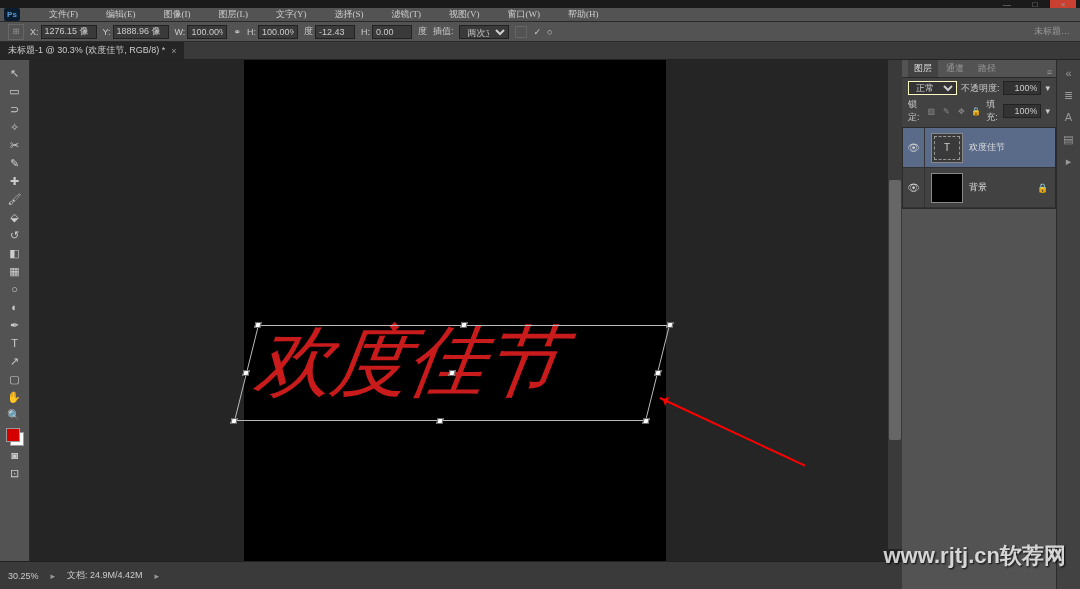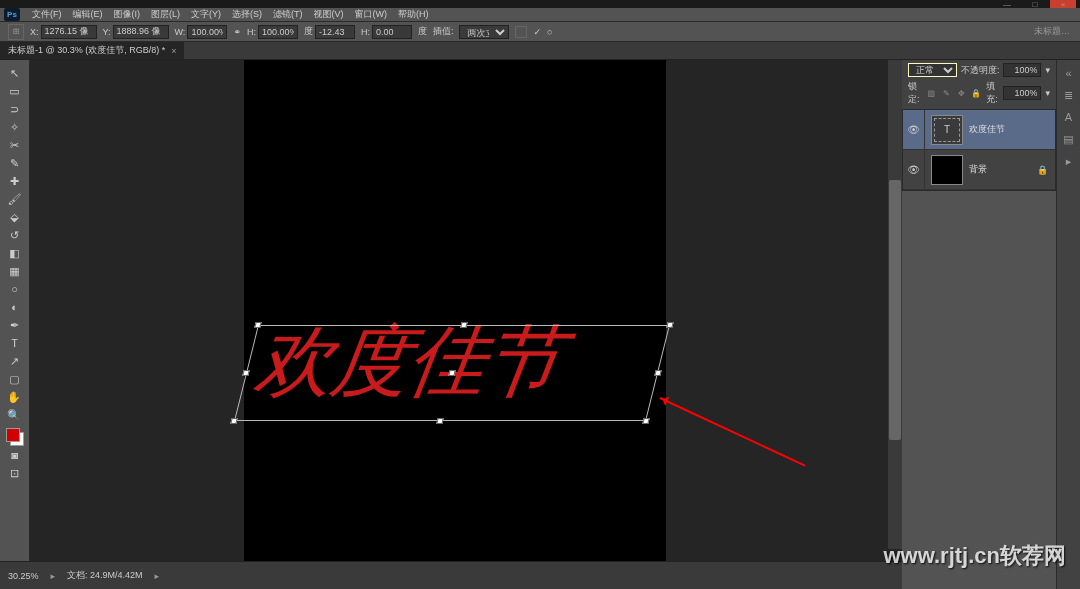--- a/index.html
+++ b/index.html
@@ -2,23 +2,23 @@
 <html><head>
 <meta charset="utf-8">
 <style>
 * { margin: 0; padding: 0; box-sizing: border-box; font-family: "Microsoft YaHei", sans-serif; }
 body { width: 1080px; height: 589px; background: #535353; overflow: hidden; position: relative; }
 
 .titlebar { height: 8px; background: #1a1a1a; display: flex; justify-content: flex-end; align-items: center; padding-right: 4px; gap: 2px; }
 .win-btn { width: 26px; height: 8px; background: #1a1a1a; display: flex; align-items: center; justify-content: center; color: #999; font-size: 8px; }
 .win-btn.close { background: #c94030; }
 
-.menubar { height: 14px; background: #535353; display: flex; align-items: center; padding-left: 4px; gap: 1px; border-bottom: 1px solid #2a2a2a; }
+.menubar { height: 14px; background: #535353; display: flex; align-items: center; padding-left: 4px; gap: 18px; border-bottom: 1px solid #2a2a2a; }
 .ps-logo { width: 16px; height: 13px; background: #0a1c2e; color: #5b9bd5; font-size: 8px; font-weight: bold; display: flex; align-items: center; justify-content: center; border-radius: 2px; margin-right: 6px; }
-.menu-item { color: #ccc; font-size: 9px; padding: 0 5px; cursor: pointer; }
+.menu-item { color: #ccc; font-size: 9px; padding: 0 5px; cursor: pointer; font-family: Liberation Serif, serif; }
 
 .optionsbar { height: 20px; background: #535353; display: flex; align-items: center; padding-left: 8px; gap: 6px; border-bottom: 1px solid #2a2a2a; font-size: 9px; color: #ccc; }
 .opt-icon { width: 16px; height: 16px; border: 1px solid #666; display: flex; align-items: center; justify-content: center; font-size: 8px; color: #999; }
 .opt-field { display: flex; align-items: center; gap: 2px; }
 .opt-input { background: #3a3a3a; border: 1px solid #222; color: #ccc; font-size: 9px; padding: 1px 3px; width: 56px; height: 14px; }
 .opt-input.sm { width: 40px; }
 .opt-label { color: #ccc; font-size: 9px; }
 .opt-select { background: #3a3a3a; border: 1px solid #222; color: #ccc; font-size: 9px; padding: 1px 3px; width: 50px; height: 14px; }
 .opt-check { width: 12px; height: 12px; border: 1px solid #666; display: inline-block; }
 .opt-right { margin-left: auto; margin-right: 10px; color: #999; font-size: 9px; }
@@ -192,20 +192,26 @@
     </div>
   </div>
   <div class="arrow"></div>
   <div class="scrollbar-v">
       <div class="thumb"></div>
     </div>
 </div>
 
 <div class="rightside">
   <div class="panels">
+    <div class="panel-tabs">
+      <span class="panel-tab active">图层</span>
+      <span class="panel-tab">通道</span>
+      <span class="panel-tab">路径</span>
+      <span class="panel-menu">≡</span>
+    </div>
     <div class="layer-controls">
       <div class="lc-row">
         <select class="lc-select"><option>正常</option></select>
         <span>不透明度:</span>
         <input class="lc-input" value="100%" style="">
         <span>▾</span>
       </div>
       <div class="lc-row">
         <span>锁定:</span>
         <div class="lc-icons">

